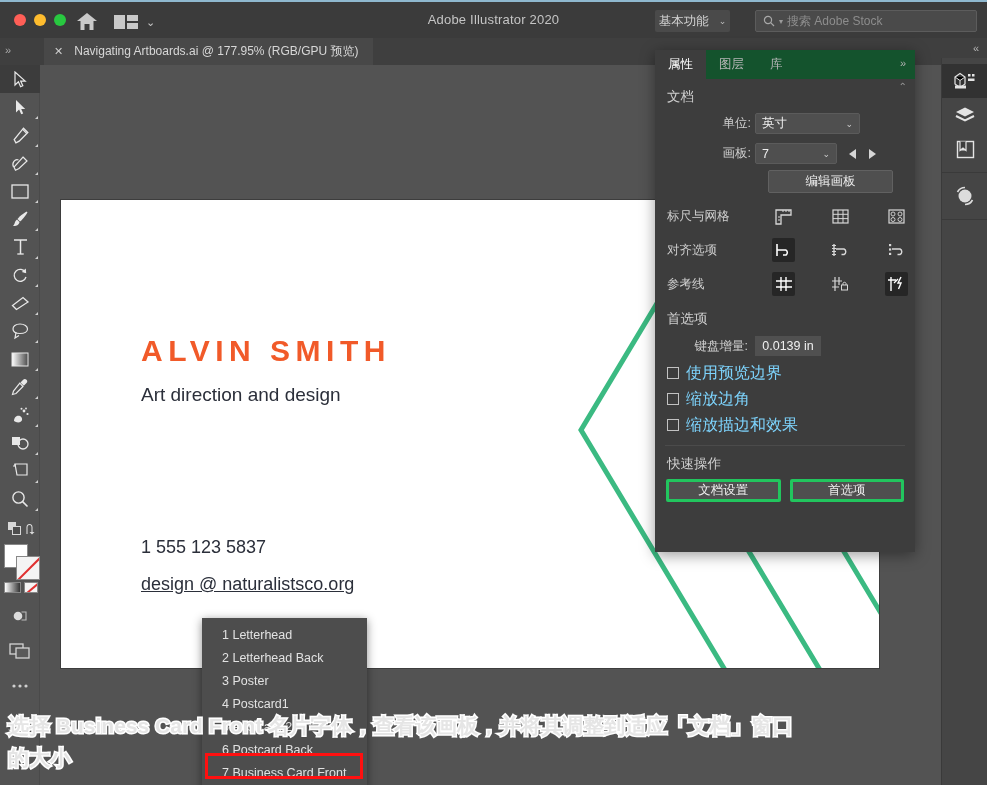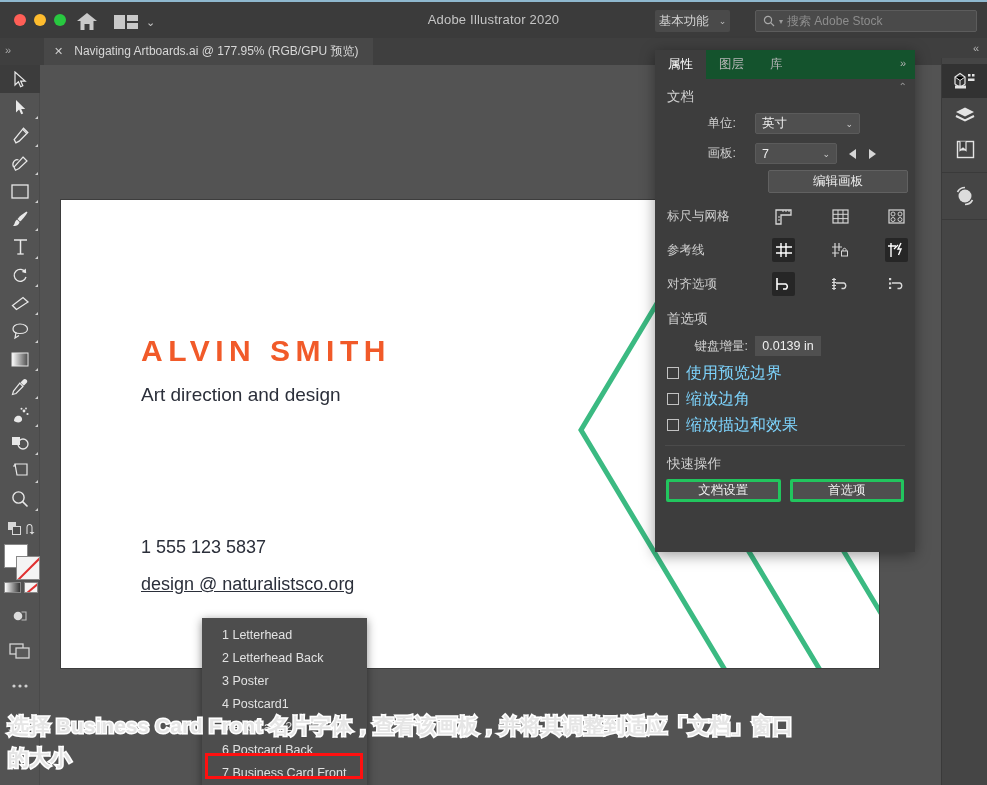--- a/index.html
+++ b/index.html
@@ -163,38 +163,38 @@
   }
   .ptab.active { background: #3d3d3d; color: #ffffff; }
   .ptab-more { position: absolute; right: 9px; top: 7px; color: #b0b0b0; font-size: 11px; }
   .collapse-caret { position: absolute; right: 8px; top: 31px; color: #9a9a9a; font-size: 10px; }
 
   .sec-title {
     padding: 9px 0 4px 12px; color: #cfcfcf; font-size: 13.5px;
   }
   .row { display: flex; align-items: center; height: 27px; margin-bottom: 3px; }
   .row .lbl {
-    width: 100px; text-align: right; padding-right: 19px;
+    width: 100px; text-align: right; padding-right: 4px;
     color: #cfcfcf; font-size: 12.5px;
   }
   .combo {
     width: 105px; height: 21px; background: #4f4f4f; border: 1px solid #5b5b5b;
     border-radius: 2px; display: flex; align-items: center;
     padding: 0 6px; color: #efefef; font-size: 12.5px; position: relative;
   }
   .combo .cv { flex: 1; }
   .combo .cc { font-size: 9px; color: #cfcfcf; }
   .combo.ab { width: 82px; }
   .nav-arrows { display: flex; gap: 13px; margin-left: 12px; }
   .nav-arrows .a { width: 0; height: 0; }
   .arr-l { border-top: 5px solid transparent; border-bottom: 5px solid transparent; border-right: 7px solid #d6d6d6; }
   .arr-r { border-top: 5px solid transparent; border-bottom: 5px solid transparent; border-left: 7px solid #d6d6d6; }
 
   .btn-wide {
-    margin: 3px 0 0 113px; width: 140px; height: 23px;
+    margin: 3px 0 0 113px; width: 125px; height: 23px;
     background: #4f4f4f; border: 1px solid #616161; border-radius: 2px;
     color: #efefef; font-size: 12.5px;
     display: flex; align-items: center; justify-content: center;
   }
   .icon-row { display: flex; align-items: center; height: 34px; gap: 26px; }
   .icon-row .lbl { width: 100px; text-align: left; padding-left: 12px; color: #cfcfcf; font-size: 12.5px; }
   .ibtn {
     width: 26px; height: 24px; margin-right: 7px;
     display: flex; align-items: center; justify-content: center;
     border-radius: 2px;
@@ -545,65 +545,65 @@
             <rect x="2" y="2" width="15" height="13" fill="none" stroke="#d8d8d8" stroke-width="1.2"></rect>
             <circle cx="6" cy="6" r="2" fill="none" stroke="#d8d8d8" stroke-width=".9"></circle>
             <circle cx="13" cy="6" r="2" fill="none" stroke="#d8d8d8" stroke-width=".9"></circle>
             <circle cx="6" cy="11.5" r="2" fill="none" stroke="#d8d8d8" stroke-width=".9"></circle>
             <circle cx="13" cy="11.5" r="2" fill="none" stroke="#d8d8d8" stroke-width=".9"></circle>
           </svg>
       </span>
     </div>
 
     <div class="icon-row">
+      <span class="lbl">对齐选项</span>
+      <span class="ibtn on">
+        <svg width="19" height="16" viewBox="0 0 19 16">
+            <path d="M3 2 V14" stroke="#ffffff" stroke-width="1.6"></path>
+            <path d="M3 8 H12 A3 3 0 0 1 12 13 H9" fill="none" stroke="#ffffff" stroke-width="1.5"></path>
+          </svg>
+      </span>
+      <span class="ibtn">
+        <svg width="19" height="16" viewBox="0 0 19 16">
+            <path d="M3 2 V14" stroke="#d8d8d8" stroke-width="1.4"></path>
+            <path d="M1 3.5 H5 M1 6.5 H5 M1 9.5 H5 M1 12.5 H5" stroke="#d8d8d8" stroke-width="1"></path>
+            <path d="M5 7 H13 A3 3 0 0 1 13 12.5 H10.5" fill="none" stroke="#d8d8d8" stroke-width="1.4"></path>
+          </svg>
+      </span>
+      <span class="ibtn">
+        <svg width="19" height="16" viewBox="0 0 19 16">
+            <rect x="2" y="2" width="2.2" height="2.2" fill="#d8d8d8"></rect>
+            <rect x="2" y="6.4" width="2.2" height="2.2" fill="#d8d8d8"></rect>
+            <rect x="2" y="10.8" width="2.2" height="2.2" fill="#d8d8d8"></rect>
+            <path d="M5 7 H13 A3 3 0 0 1 13 12.5 H10.5" fill="none" stroke="#d8d8d8" stroke-width="1.4"></path>
+          </svg>
+      </span>
+    </div>
+
+    <div class="icon-row">
       <span class="lbl">参考线</span>
       <span class="ibtn on">
         <svg width="18" height="16" viewBox="0 0 18 16">
             <path d="M1 5 H17 M1 11 H17" stroke="#ffffff" stroke-width="1.4"></path>
             <path d="M6 1 V15 M11 1 V15" stroke="#ffffff" stroke-width="1.4"></path>
           </svg>
       </span>
       <span class="ibtn">
         <svg width="18" height="16" viewBox="0 0 18 16">
             <path d="M1 5 H11 M1 11 H8" stroke="#d8d8d8" stroke-width="1.2"></path>
             <path d="M4 1 V15 M8 1 V9" stroke="#d8d8d8" stroke-width="1.2"></path>
             <rect x="10.5" y="9" width="6" height="5" fill="none" stroke="#d8d8d8" stroke-width="1"></rect>
             <path d="M12 9 V7.3 A1.6 1.6 0 0 1 15 7.3 V9" fill="none" stroke="#d8d8d8" stroke-width="1"></path>
           </svg>
       </span>
       <span class="ibtn on">
         <svg width="18" height="16" viewBox="0 0 18 16">
             <path d="M1 4 H9 M4 1 V15" stroke="#ffffff" stroke-width="1.4"></path>
             <path d="M7 7 L11 3" stroke="#ffffff" stroke-width="1.2"></path>
             <path d="M14 1 L11 7 H14 L11.5 13" fill="none" stroke="#ffffff" stroke-width="1.4"></path>
-          </svg>
-      </span>
-    </div>
-
-    <div class="icon-row">
-      <span class="lbl">对齐选项</span>
-      <span class="ibtn on">
-        <svg width="19" height="16" viewBox="0 0 19 16">
-            <path d="M3 2 V14" stroke="#ffffff" stroke-width="1.6"></path>
-            <path d="M3 8 H12 A3 3 0 0 1 12 13 H9" fill="none" stroke="#ffffff" stroke-width="1.5"></path>
-          </svg>
-      </span>
-      <span class="ibtn">
-        <svg width="19" height="16" viewBox="0 0 19 16">
-            <path d="M3 2 V14" stroke="#d8d8d8" stroke-width="1.4"></path>
-            <path d="M1 3.5 H5 M1 6.5 H5 M1 9.5 H5 M1 12.5 H5" stroke="#d8d8d8" stroke-width="1"></path>
-            <path d="M5 7 H13 A3 3 0 0 1 13 12.5 H10.5" fill="none" stroke="#d8d8d8" stroke-width="1.4"></path>
-          </svg>
-      </span>
-      <span class="ibtn">
-        <svg width="19" height="16" viewBox="0 0 19 16">
-            <rect x="2" y="2" width="2.2" height="2.2" fill="#d8d8d8"></rect>
-            <rect x="2" y="6.4" width="2.2" height="2.2" fill="#d8d8d8"></rect>
-            <rect x="2" y="10.8" width="2.2" height="2.2" fill="#d8d8d8"></rect>
-            <path d="M5 7 H13 A3 3 0 0 1 13 12.5 H10.5" fill="none" stroke="#d8d8d8" stroke-width="1.4"></path>
           </svg>
       </span>
     </div>
 
     <div class="sec-title">首选项</div>
 
     <div class="kbd-row">
       <span class="lbl">键盘增量:</span>
       <div class="kbd-val">0.0139 in</div>
     </div>

